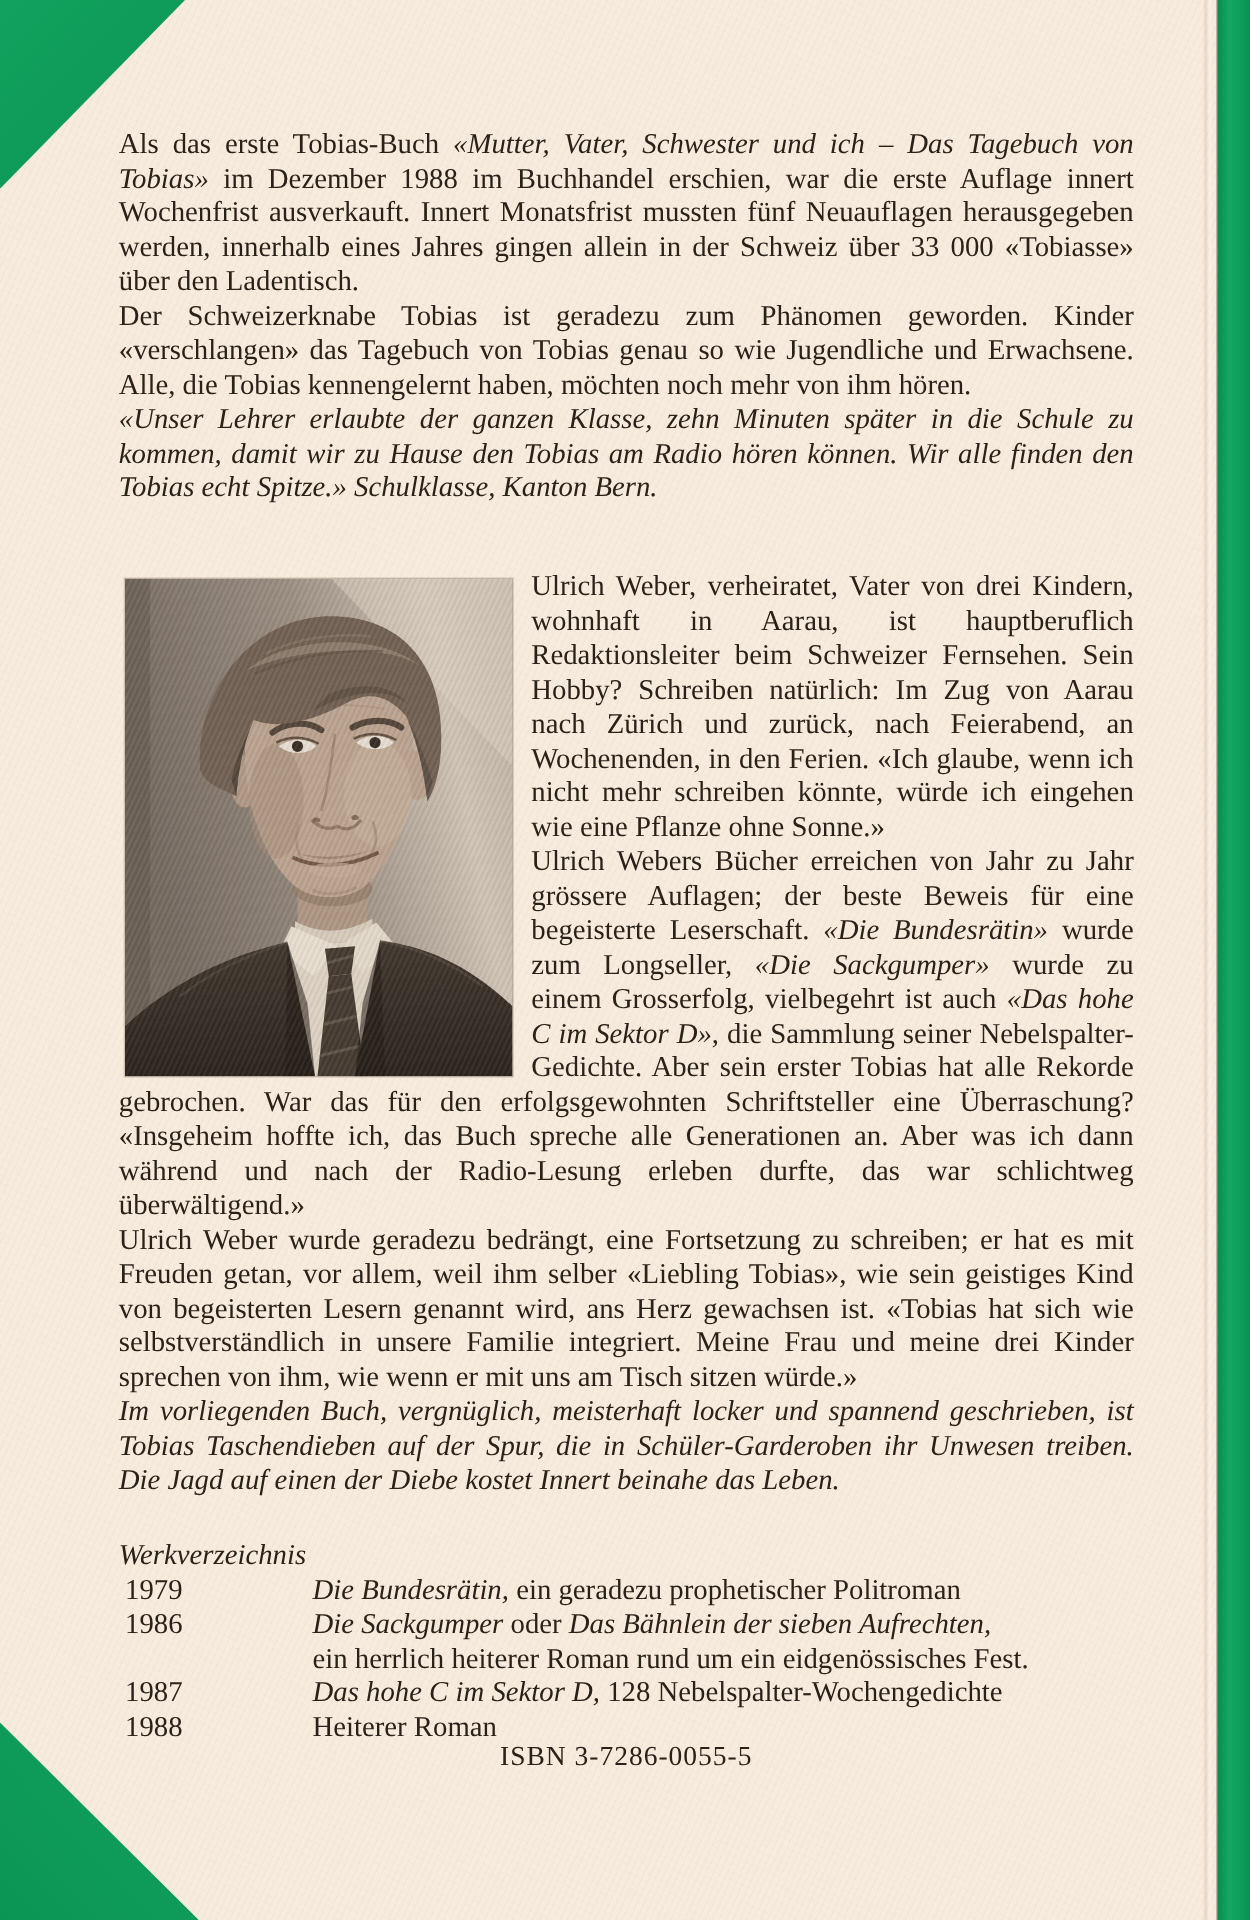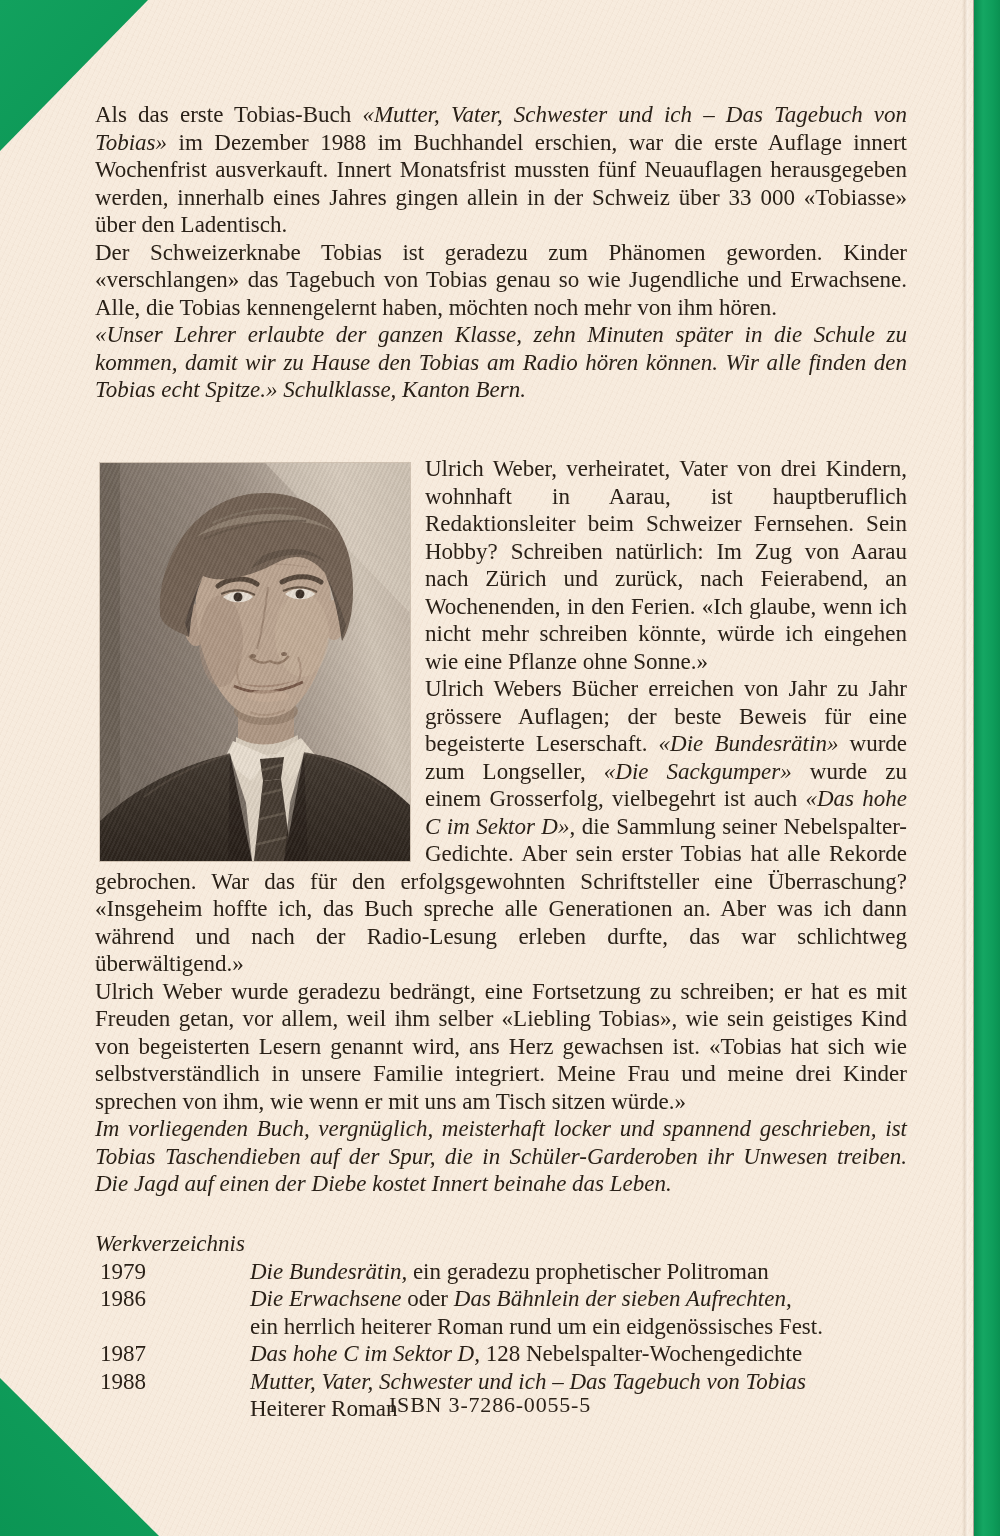--- a/index.html
+++ b/index.html
@@ -55,21 +55,21 @@
       linear-gradient(rgba(210,160,115,0.07),rgba(210,160,115,0.07)),
       repeating-linear-gradient(115deg, rgba(255,255,255,0.05) 0 2px, rgba(0,0,0,0.045) 2px 4px);
   }
   .ital{font-style:italic;}
   #works{top:1230px;text-align:left;}
   .works-heading{line-height:27.5px;}
   .wrow{display:flex;line-height:27.5px;}
   .wyear{flex:none;width:150px;padding-left:5px;}
   .wtext{flex:1;}
   #isbn{
-    position:absolute;left:84px;width:812px;top:1392px;z-index:3;
+    position:absolute;left:95px;width:812px;top:1392px;z-index:3;
     text-align:center;font-size:22px;letter-spacing:0.8px;
   }
 </style>
 </head>
 <body>
 
 <div>
   <div class="texture"></div>
   <div class="corner-tl"></div>
   <div class="corner-bl"></div>
@@ -176,31 +176,30 @@
 
   <div class="block" id="works">
     <div class="works-heading ital">Werkverzeichnis</div>
     <div class="wrow">
       <div class="wyear">1979</div>
       <div class="wtext"><i>Die Bundesrätin,</i><span> ein geradezu prophetischer Politroman</span></div>
     </div>
     <div class="wrow">
       <div class="wyear">1986</div>
       <div class="wtext">
-        <div><i>Die Erwachsene</i><span> oder </span><i>Das Bähnlein der sieben Aufrechten,</i></div>
+        <div><i>Die Sackgumper</i><span> oder </span><i>Das Bähnlein der sieben Aufrechten,</i></div>
         <div>ein herrlich heiterer Roman rund um ein eidgenössisches Fest.</div>
       </div>
     </div>
     <div class="wrow">
       <div class="wyear">1987</div>
       <div class="wtext"><i>Das hohe C im Sektor D,</i><span> 128 Nebelspalter-Wochengedichte</span></div>
     </div>
     <div class="wrow">
       <div class="wyear">1988</div>
       <div class="wtext">
-        <div class="ital">Mutter, Vater, Schwester und ich – Das Tagebuch von Tobias</div>
         <div>Heiterer Roman</div>
       </div>
     </div>
   </div>
 
   <div id="isbn">ISBN 3-7286-0055-5</div>
 </div>
 
 </body></html>

